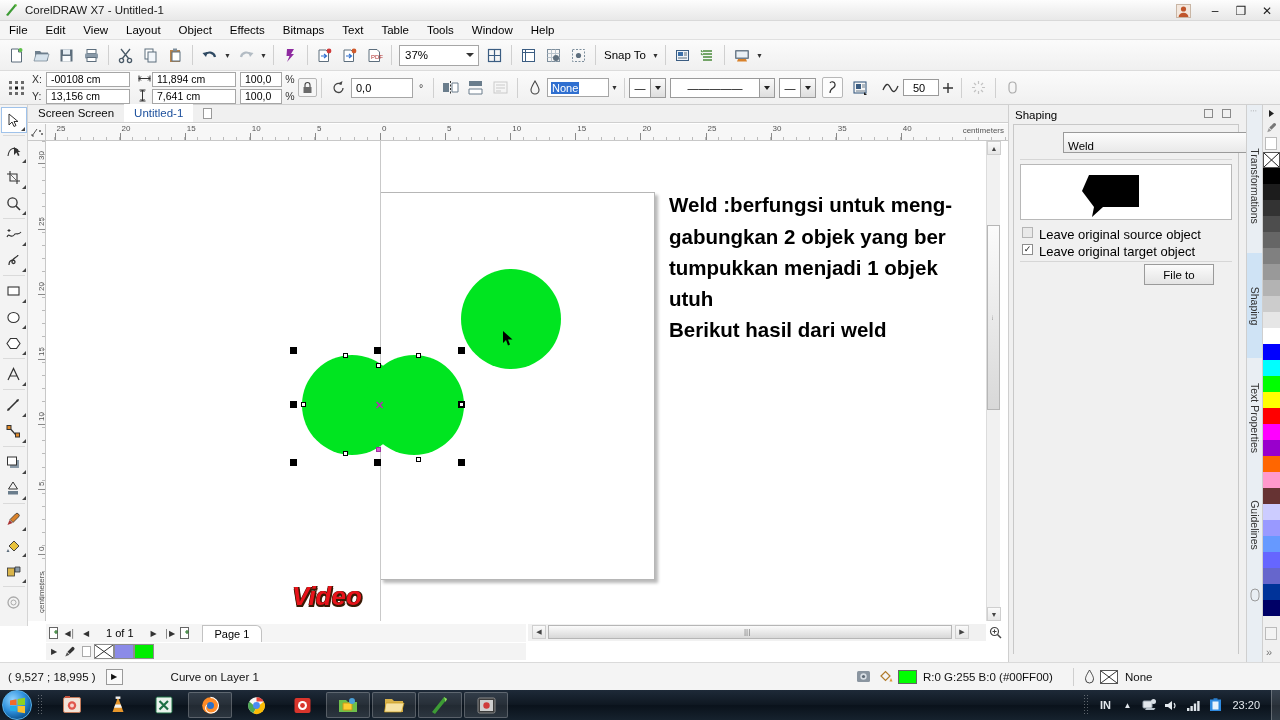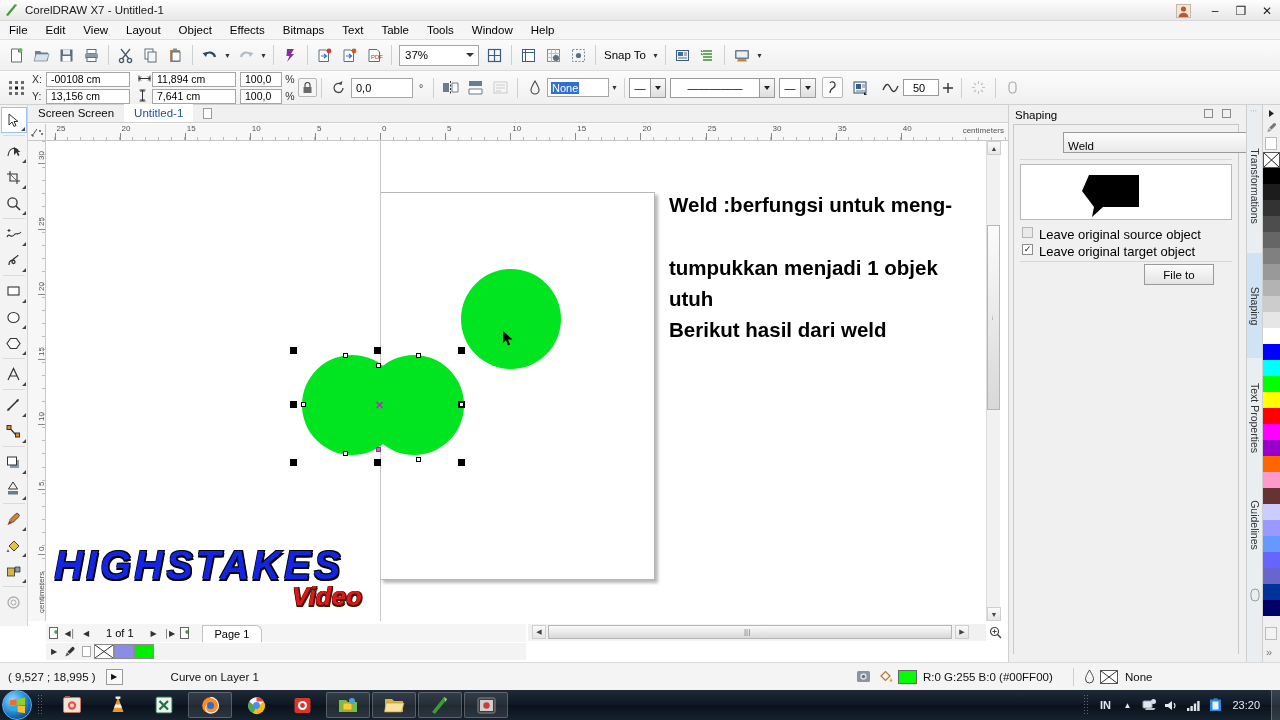--- a/index.html
+++ b/index.html
@@ -991,25 +991,25 @@
 
     <div class="center-x" style="left:329px; top:259px; font-weight:bold;">✕</div>
 
     <div style="position:absolute;left:456px;top:189px;">
       <svg width="13" height="18" viewBox="0 0 13 18">
           <path d="M1 1 L1 13 L4 10 L6 15.5 L8 14.5 L6 9.5 L10.5 9.5 Z" fill="#000"></path>
         </svg>
     </div>
 
     <div class="canvas-text" style="left:623px; top:48px;">Weld :berfungsi untuk meng-</div>
+    <div class="canvas-text" style="left:623px; top:80px;">gabungkan 2 objek yang ber</div>
     <div class="canvas-text" style="left:623px; top:111px;">tumpukkan menjadi 1 objek</div>
     <div class="canvas-text" style="left:623px; top:142px;">utuh</div>
     <div class="canvas-text" style="left:623px; top:173px;">Berikut hasil dari weld</div>
 
-    <div class="logo-main" style="left:8px; top:402px;">HIGHSTAKES</div>
     <div class="logo-sub" style="left:246px; top:440px;">Video</div>
   </div>
 
   <div class="vscroll">
     <div class="sb-arrow" style="left:0;top:0;">▲</div>
     <div class="sb-thumb" style="left:0;top:84px;width:13px;height:185px;">
       <div style="position:absolute;left:4px;top:89px;width:5px;height:5px;color:#777;font-size:6px;line-height:1;">⦙</div>
     </div>
     <div class="sb-arrow" style="left:0;bottom:0;">▼</div>
   </div>

